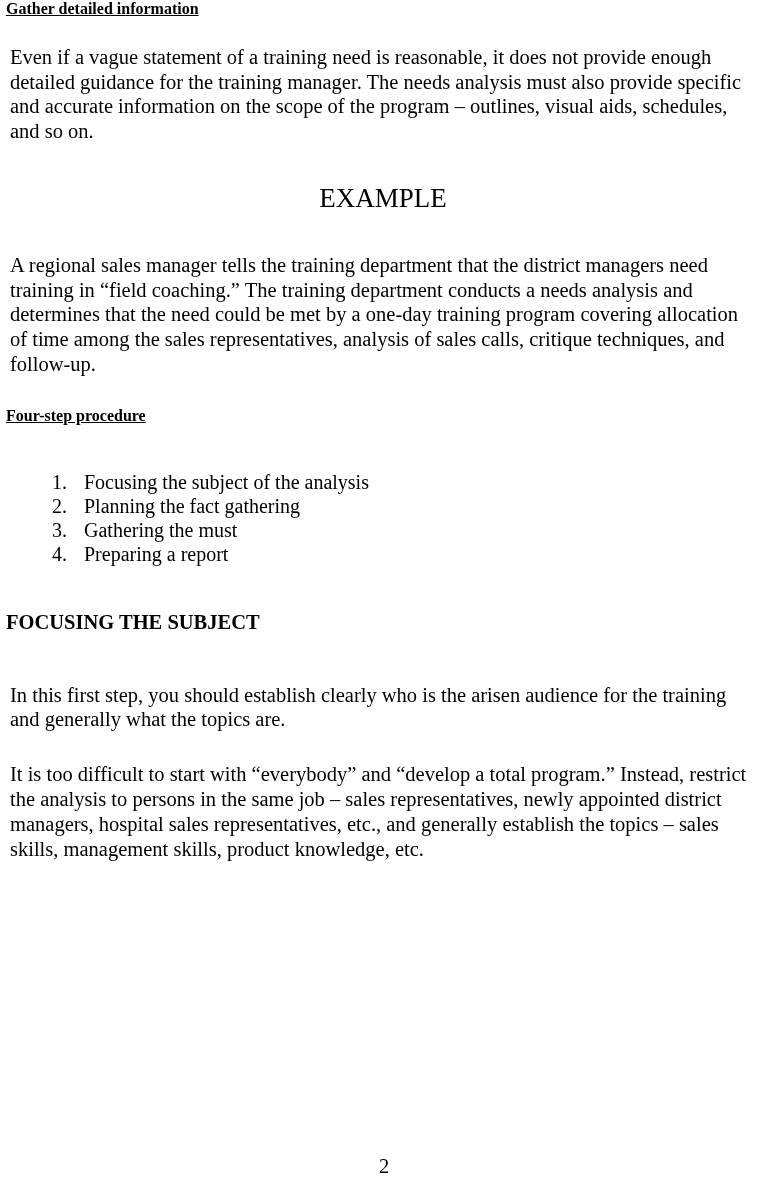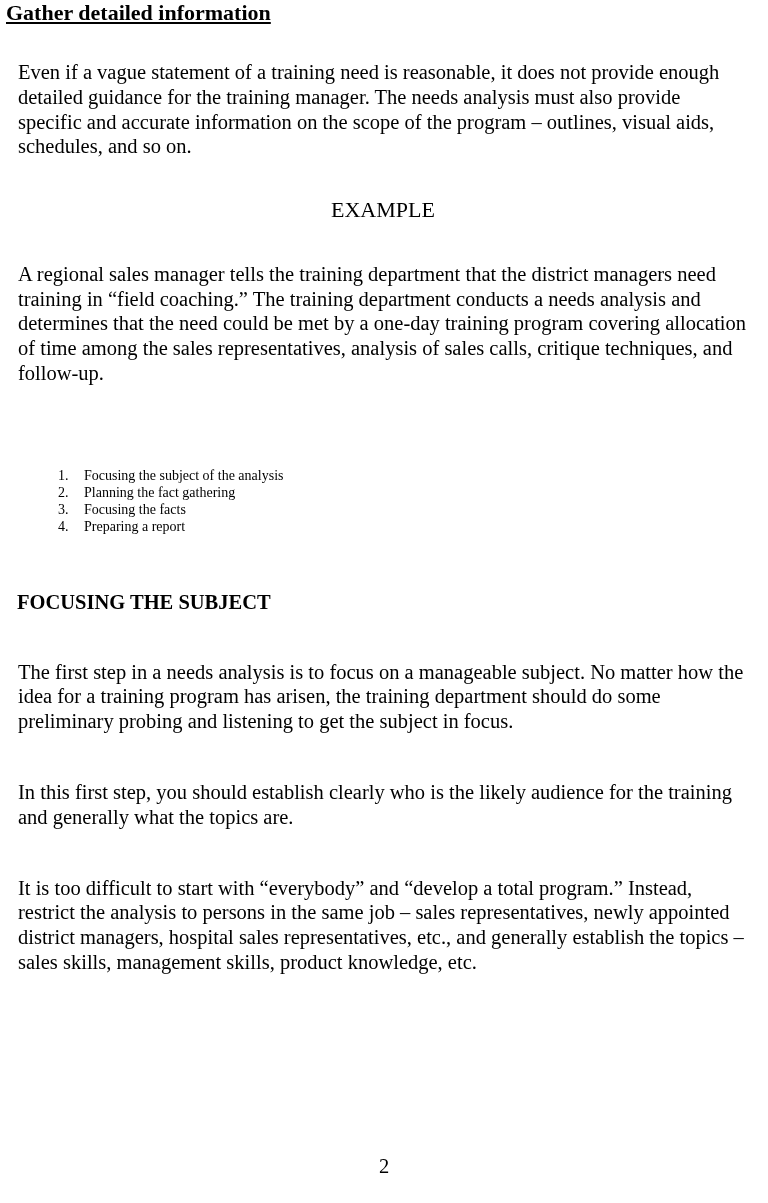--- a/index.html
+++ b/index.html
@@ -14,47 +14,47 @@
     color: #000000;
   }
   .page {
     position: relative;
     width: 768px;
     min-height: 1203px;
     box-sizing: border-box;
     padding: 0 8px 0 6px;
   }
   .heading-underline {
-    font-size: 22px;
+    font-size: 16px;
     line-height: 1.18;
     text-decoration: underline;
     margin: 0;
     padding-top: 0;
   }
   .heading-plain {
     font-size: 20.5px;
     line-height: 1.18;
-    margin: 11px;
+    margin: 0;
   }
   p.body-text {
     font-size: 20.5px;
     line-height: 1.21;
-    margin: 12px;
+    margin: 4px;
     text-align: left;
   }
   .gap-md { height: 22px; }
   .gap-lg { height: 26px; }
   .centered {
     text-align: center;
-    font-size: 22px;
+    font-size: 27px;
     line-height: 1.21;
-    margin: 4px;
+    margin: 12px;
   }
   ol.steps {
-    font-size: 14px;
+    font-size: 20px;
     line-height: 1.21;
     margin: 0;
     padding-left: 66px;
     list-style-position: outside;
   }
   ol.steps li {
     padding-left: 12px;
     margin: 0;
   }
   .page-number {
@@ -80,47 +80,47 @@
   <div class="gap-md"></div>
 
   <p class="centered">EXAMPLE</p>
 
   <div class="gap-md"></div>
 
   <p class="body-text">A regional sales manager tells the training department that the district managers need training in “field coaching.”  The training department conducts a needs analysis and determines that the need could be met by a one-day training program covering allocation of time among the sales representatives, analysis of sales calls, critique techniques, and follow-up.</p>
 
   <div class="gap-lg"></div>
 
+  <h2 class="heading-underline">Four-step procedure</h2>
 
   <div class="gap-md"></div>
 
 
   <div class="gap-md"></div>
 
   <ol class="steps">
     <li>Focusing the subject of the analysis</li>
     <li>Planning the fact gathering</li>
-    <li>Focusing the facts</li>
+    <li>Gathering the must</li>
     <li>Preparing a report</li>
   </ol>
 
   <div class="gap-md"></div>
 
 
   <div class="gap-md"></div>
 
   <h2 class="heading-plain">FOCUSING THE SUBJECT</h2>
 
   <div class="gap-md"></div>
 
-  <p class="body-text">The first step in a needs analysis is to focus on a manageable subject.  No matter how the idea for a training program has arisen, the training department should do some preliminary probing and listening to get the subject in focus.</p>
 
   <div class="gap-md"></div>
 
-  <p class="body-text">In this first step, you should establish clearly who is the likely audience for the training and generally what the topics are.</p>
+  <p class="body-text">In this first step, you should establish clearly who is the arisen audience for the training and generally what the topics are.</p>
 
   <div class="gap-md"></div>
 
   <p class="body-text">It is too difficult to start with “everybody” and “develop a total program.”  Instead, restrict the analysis to persons in the same job – sales representatives, newly appointed district managers, hospital sales representatives, etc., and generally establish the topics – sales skills, management skills, product knowledge, etc.</p>
 
   <div class="page-number">2</div>
 
 </div>
 
 </body></html>

